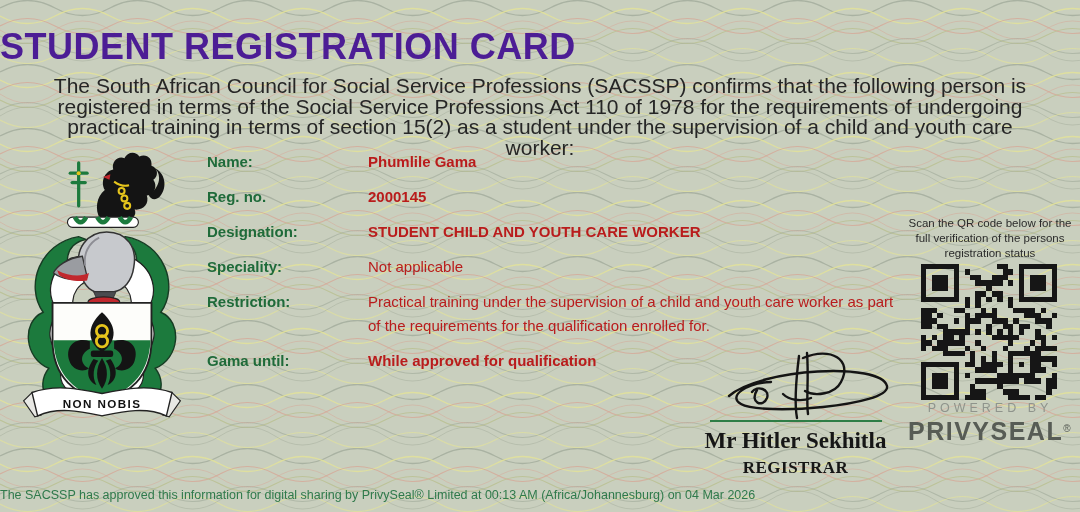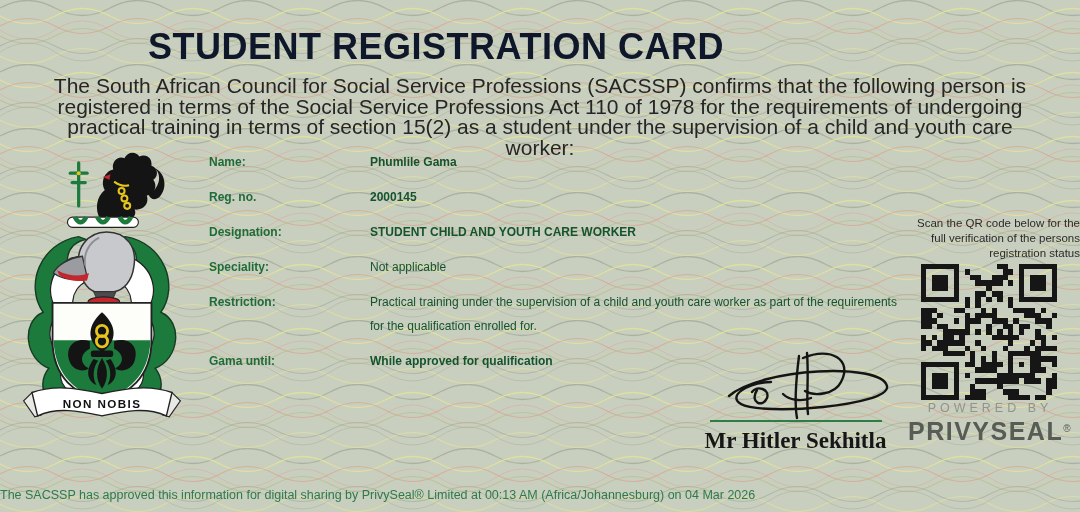--- a/index.html
+++ b/index.html
@@ -1,33 +1,33 @@
 <!DOCTYPE html>
 <html><head>
 <meta charset="utf-8">
 <style>
   html,body{margin:0;padding:0;}
   body{width:1080px;height:512px;font-family:"Liberation Sans",sans-serif;}
   .card{position:relative;width:1080px;height:512px;background:#c9cfbe;overflow:hidden;}
   .bg-waves{position:absolute;inset:0;z-index:0;}
   .layer{position:absolute;z-index:1;}
 
-  .title{left:0;top:26px;width:872px;text-align:center;font-size:36px;font-weight:700;
-         letter-spacing:.5px;color:#0f172a;}
+  .title{left:0;top:26px;width:872px;font-size:36px;font-weight:700;
+         letter-spacing:.5px;color:#4c1d95;}
   .intro{left:32px;top:76px;width:1016px;text-align:center;font-size:21px;line-height:20.5px;color:#262626;}
 
   .fields{left:207px;top:150px;width:700px;}
-  .frow{display:flex;margin-bottom:11px;font-size:12px;line-height:24px;justify-content:center;}
+  .frow{display:flex;margin-bottom:11px;font-size:15px;line-height:24px;}
   .flabel{flex:none;width:161px;font-weight:700;color:#1f6b3a;}
-  .fvalue{width:535px;color:#14532d;}
+  .fvalue{width:535px;color:#b91c1c;}
   .vbold{font-weight:700;}
 
   .crest{left:12px;top:148px;width:180px;height:280px;}
 
-  .qr-caption{left:900px;top:216px;width:180px;text-align:right;font-size:11.5px;line-height:1.3;color:#2b2b2b;}
+  .qr-caption{left:900px;top:216px;width:180px;text-align:center;font-size:11.5px;line-height:1.3;color:#2b2b2b;}
   .qr-box{left:921px;top:264px;width:136px;height:136px;}
   .powered{left:898px;top:401px;width:184px;text-align:center;}
   .powered-by{font-size:12.5px;letter-spacing:4px;color:#8f948c;}
   .brand{margin-top:2px;font-size:25px;font-weight:700;letter-spacing:1.5px;color:#575c55;}
   .brand sup{font-size:10px;font-weight:400;vertical-align:8px;}
 
   .sig-block{left:688px;top:350px;width:215px;text-align:center;}
   .sig-svg{display:block;margin:0 auto;}
   .sig-line{width:172px;height:0;border-top:2px solid #2e7d46;margin:0 auto 6px auto;}
   .sig-name{font-family:"Liberation Serif",serif;font-weight:700;font-size:23px;color:#161616;}
@@ -482,17 +482,18 @@
         <path d="M38,46 C70,18 190,12 196,36 C200,56 70,66 50,54 C36,46 56,33 80,32"></path>
         <path d="M108,6 C105,30 103,52 106,68"></path>
         <path d="M116,3 C118,28 115,50 117,64"></path>
         <path d="M112,8 C140,-4 162,10 150,32 C144,44 124,47 114,41"></path>
         <path d="M66,40 C58,53 72,58 76,48 C79,39 66,35 61,42"></path>
         <path d="M92,44 C98,50 110,52 120,48"></path>
       </g>
     </svg>
     <div class="sig-line"></div>
     <div class="sig-name">Mr Hitler Sekhitla</div>
+    <div class="sig-title">REGISTRAR</div>
   </div>
 
   <div class="layer footer">The SACSSP has approved this information for digital sharing by PrivySeal® Limited at 00:13 AM (Africa/Johannesburg) on 04 Mar 2026</div>
 
 </div>
 
 </body></html>

